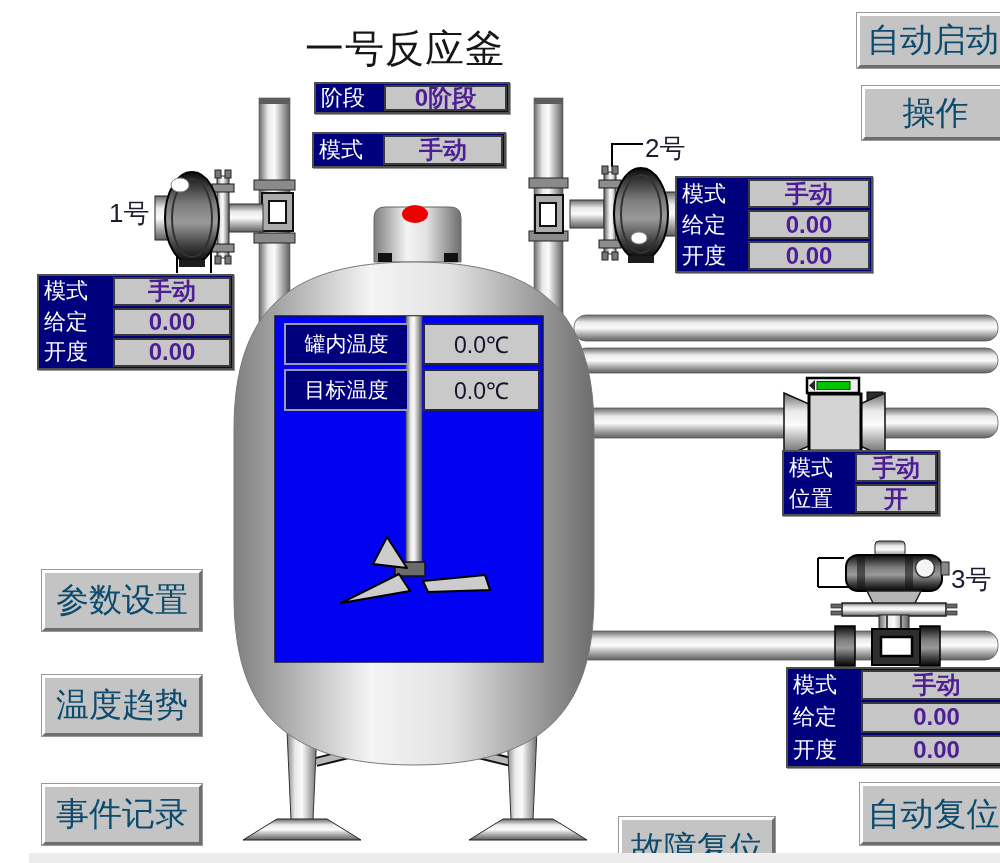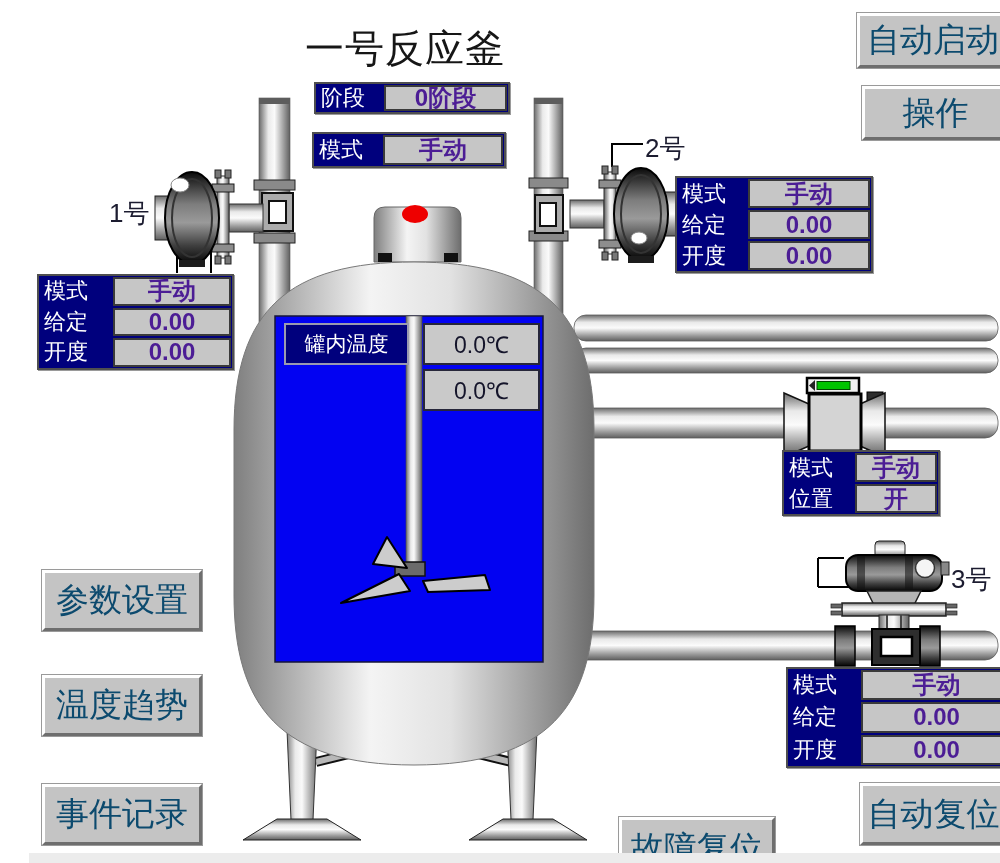--- a/index.html
+++ b/index.html
@@ -232,20 +232,21 @@
       <div class="pvalue">0.00</div>
     </div>
     <div class="prow">
       <div class="plabel">开度</div>
       <div class="pvalue">0.00</div>
     </div>
   </div>
 
   <div class="tlabel" style="left:255px;top:323px;width:125px;height:42px;">罐内温度</div>
   <div class="tvalue" style="left:394px;top:323px;width:117px;height:42px;">0.0℃</div>
+  <div class="tlabel" style="left:255px;top:369px;width:125px;height:42px;">目标温度</div>
   <div class="tvalue" style="left:394px;top:369px;width:117px;height:42px;">0.0℃</div>
 
   <div class="panel" style="left:753px;top:450px;width:154px;--lw:70px;--rh:31px;">
     <div class="prow">
       <div class="plabel">模式</div>
       <div class="pvalue">手动</div>
     </div>
     <div class="prow">
       <div class="plabel">位置</div>
       <div class="pvalue">开</div>

